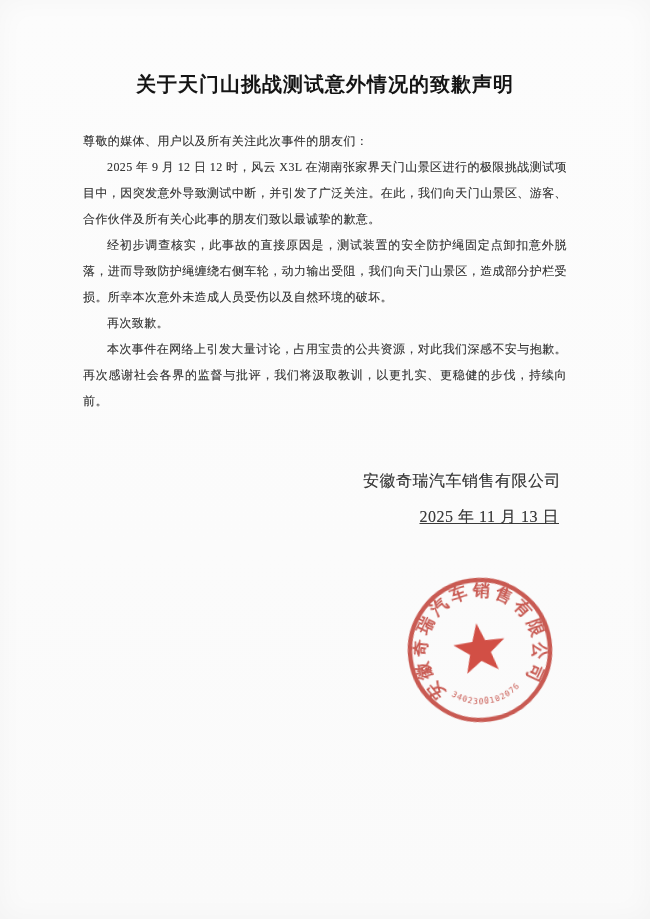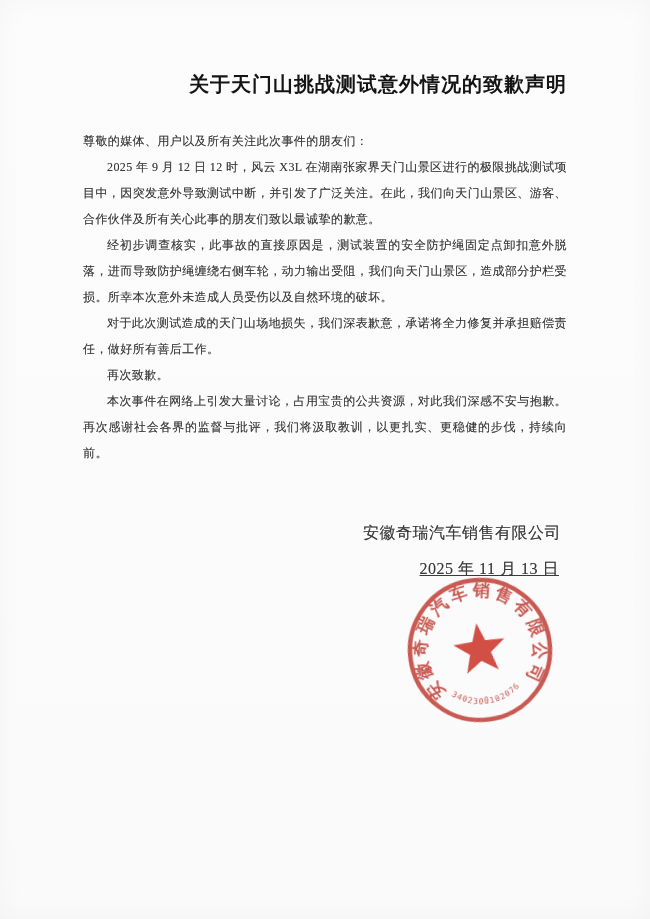--- a/index.html
+++ b/index.html
@@ -14,21 +14,21 @@
     color: #3a3a3a;
     overflow: hidden;
     box-shadow: inset 0 0 28px rgba(0,0,0,0.03);
   }
   .title {
     margin: 0 0 30px 0;
     font-family: "Liberation Sans", "DejaVu Sans", sans-serif;
     font-size: 20px;
     line-height: 28px;
     font-weight: 800;
-    text-align: right;
+    text-align: center;
     color: #141414;
     letter-spacing: 1px;
   }
   .body-text p {
     margin: 0;
     font-size: 12px;
     line-height: 26px;
     letter-spacing: 0.4px;
     text-align: justify;
     text-indent: 2em;
@@ -63,21 +63,20 @@
 <body>
 
 <div class="page">
 
   <h1 class="title">关于天门山挑战测试意外情况的致歉声明</h1>
 
   <div class="body-text">
     <p class="salutation">尊敬的媒体、用户以及所有关注此次事件的朋友们：</p>
     <p>2025 年 9 月 12 日 12 时，风云 X3L 在湖南张家界天门山景区进行的极限挑战测试项目中，因突发意外导致测试中断，并引发了广泛关注。在此，我们向天门山景区、游客、合作伙伴及所有关心此事的朋友们致以最诚挚的歉意。</p>
     <p>经初步调查核实，此事故的直接原因是，测试装置的安全防护绳固定点卸扣意外脱落，进而导致防护绳缠绕右侧车轮，动力输出受阻，我们向天门山景区，造成部分护栏受损。所幸本次意外未造成人员受伤以及自然环境的破坏。</p>
-    <p>对于此次测试造成的天门山场地损失，我们深表歉意，承诺将全力修复并承担赔偿责任，做好所有善后工作。</p>
     <p>再次致歉。</p>
     <p>本次事件在网络上引发大量讨论，占用宝贵的公共资源，对此我们深感不安与抱歉。再次感谢社会各界的监督与批评，我们将汲取教训，以更扎实、更稳健的步伐，持续向前。</p>
   </div>
 
   <div class="signature">
     <div class="company">安徽奇瑞汽车销售有限公司</div>
     <div class="date">2025 年 11 月 13 日</div>
   </div>
 
   <div class="seal">

